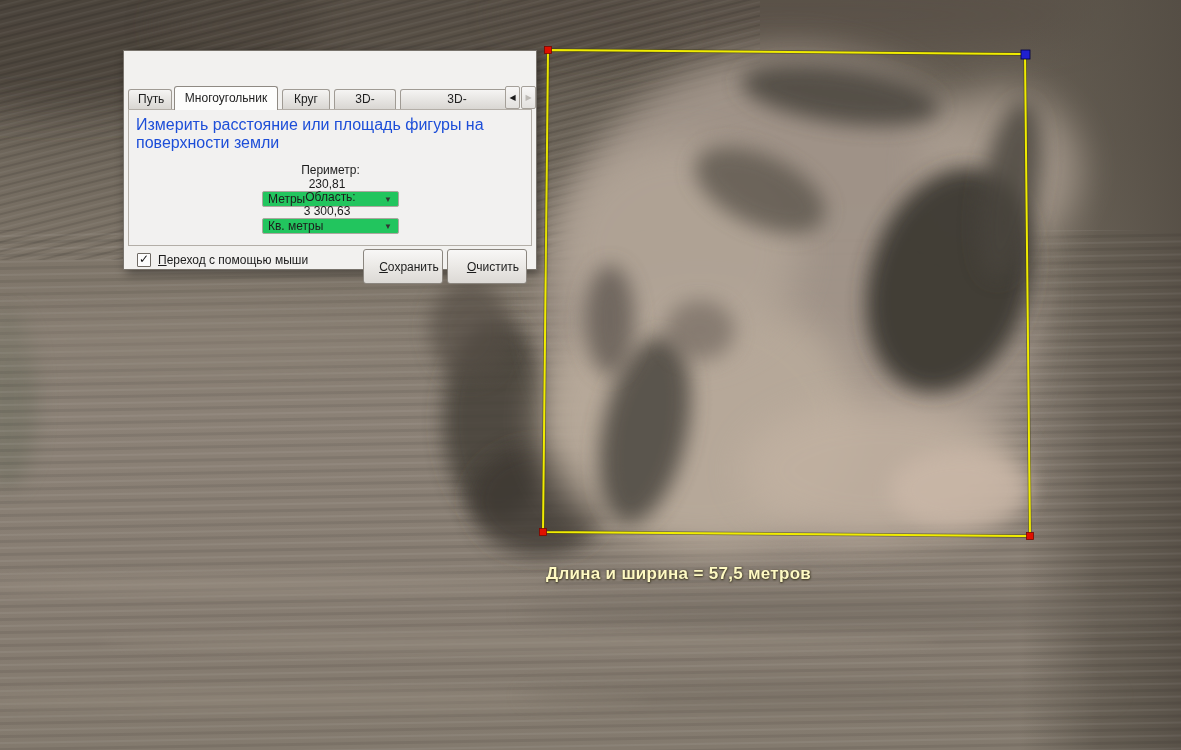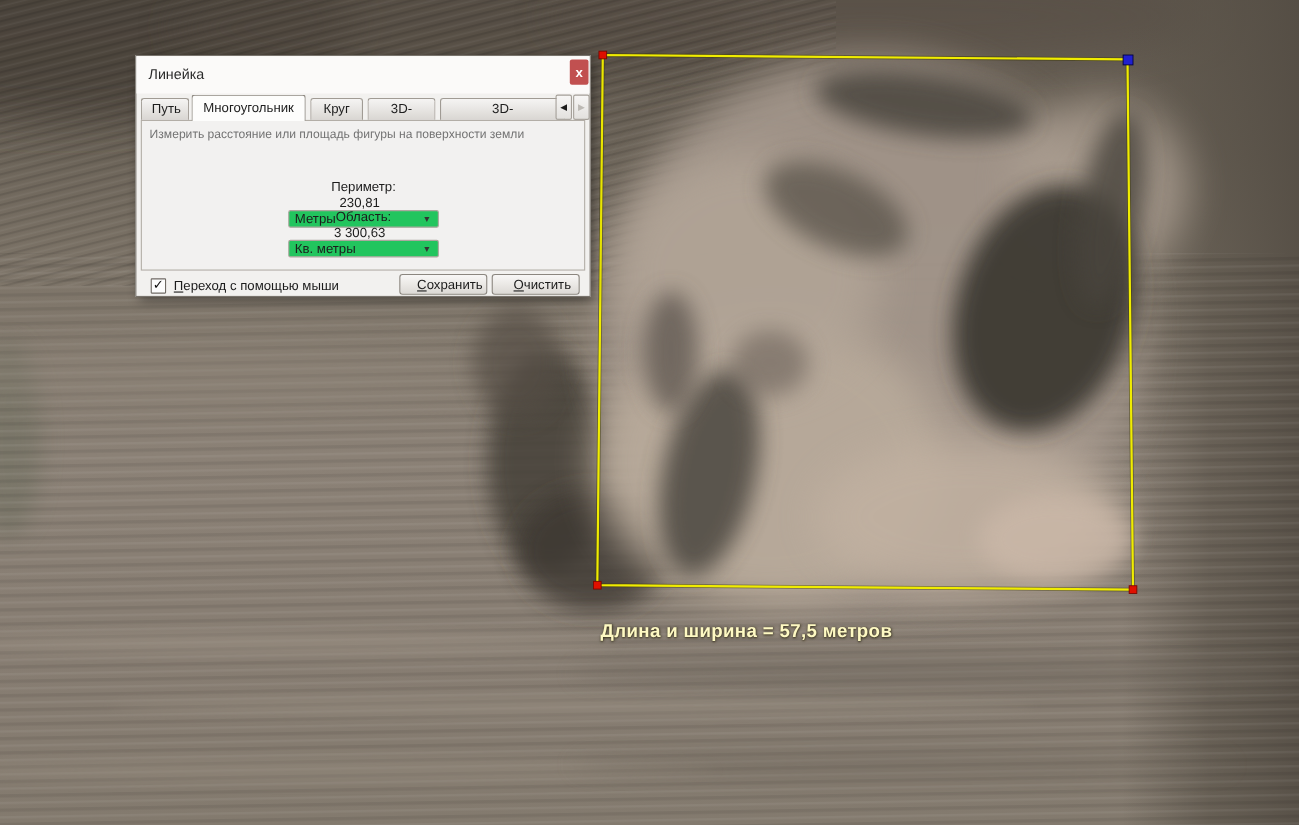--- a/index.html
+++ b/index.html
@@ -41,40 +41,40 @@
   .tab.active { height:24px; line-height:23px; background:#fdfdfc; z-index:3; margin-bottom:-1px;
     border-color:#8f8a83; }
   .tab-arrow { position:absolute; bottom:0; width:15px; height:23px;
     background:linear-gradient(#f7f6f5,#e3e1de); border:1px solid #a5a099; border-radius:2px;
     display:flex; align-items:center; justify-content:center; font-size:8px; cursor:pointer; }
   .tab-arrow.left  { left:381px; color:#1a1a1a; }
   .tab-arrow.right { left:397px; color:#bcb9b4; }
 
   .content-box { position:absolute; left:4px; right:4px; top:58px; height:137px;
     border:1px solid #b3aea7; background:#f2f1f0; z-index:1; }
-  .desc { position:absolute; left:7px; top:6px; font-size:11px; color:#737373; }
+  .desc { position:absolute; left:7px; top:6px; font-size:16px; color:#1d4ed8; }
   .vrow { position:absolute; left:7px; right:6px; height:21px; display:flex; align-items:center;flex-direction:column; }
   .vrow.r1 { top:53px; } .vrow.r2 { top:80px; }
   .vrow .lbl { font-size:12px; color:#1c1c1c; }
   .vrow .sp { flex:1; }
   .vrow .val { font-size:12px; color:#1c1c1c; margin-right:7px; }
   .combo { width:137px; height:21px; background:#22c55e; border:1px solid #aca79f; border-radius:2px;
     display:flex; align-items:center; cursor:pointer; }
   .combo .ctext { flex:1; font-size:12px; color:#1c1c1c; padding-left:5px; white-space:nowrap; overflow:hidden; }
   .combo .carr { font-size:8px; color:#333; padding:0 6px 0 2px; }
 
   .checkbox { position:absolute; left:13px; top:202px; width:14px; height:14px;
     background:#fcfcfc; border:1px solid #6f6a64; border-radius:1px; cursor:pointer;
     display:flex; align-items:center; justify-content:center; }
   .checkbox .check { font-size:12px; font-weight:bold; color:#111; margin-top:-2px; }
   .chk-label { position:absolute; left:34px; top:202px; font-size:12px; color:#1c1c1c; cursor:default; }
   .chk-label span, .btn span { display:block; }
   .chk-label span::first-letter, .btn span::first-letter { text-decoration:underline; }
 
-  .btn { position:absolute; top:198px; width:80px; height:19px;
+  .btn { position:absolute; top:198px; width:80px; height:35px;
     background:linear-gradient(#f8f7f6,#eceae7 45%,#dcd9d5);
     border:1px solid #8b867f; border-radius:3px; font-size:12px; color:#1c1c1c;
     display:flex; align-items:center; justify-content:center; cursor:pointer;padding-left:12px; }
   .btn.save { left:239px; } .btn.clear { left:323px; }
 </style>
 </head>
 <body>
 
 <div class="stage">
 
@@ -151,24 +151,20 @@
     <polygon class="vertex" points="548,50 1025,54 1030,536 543,532" fill="none" stroke-width="2" stroke="#f0ec00"></polygon>
     <rect class="vertex" x="544.5" y="46.5" width="7" height="7" stroke="#7a0800" stroke-width="0.8" fill="#e01000"></rect>
     <rect class="vertex" x="1026.5" y="532.5" width="7" height="7" stroke="#7a0800" stroke-width="0.8" fill="#e01000"></rect>
     <rect class="vertex" x="539.5" y="528.5" width="7" height="7" stroke="#7a0800" stroke-width="0.8" fill="#e01000"></rect>
     <rect class="vertex" x="1021" y="50" width="9" height="9" stroke="#000040" stroke-width="0.8" fill="#2020cf"></rect>
   </svg>
 
   <div class="map-label l1">Длина и ширина = 57,5 метров</div>
 
   <div class="dialog">
-    <div class="titlebar">
-      <span class="title-text">Линейка</span>
-      <span class="close-btn">x</span>
-    </div>
 
     <div class="tabstrip">
       <div class="tab t0">Путь</div>
       <div class="tab t1 active">Многоугольник</div>
       <div class="tab t2">Круг</div>
       <div class="tab t3">3D-путь</div>
       <div class="tab t4">3D-многоугольник</div>
       <div class="tab-arrow left">◀</div>
       <div class="tab-arrow right">▶</div>
     </div>

